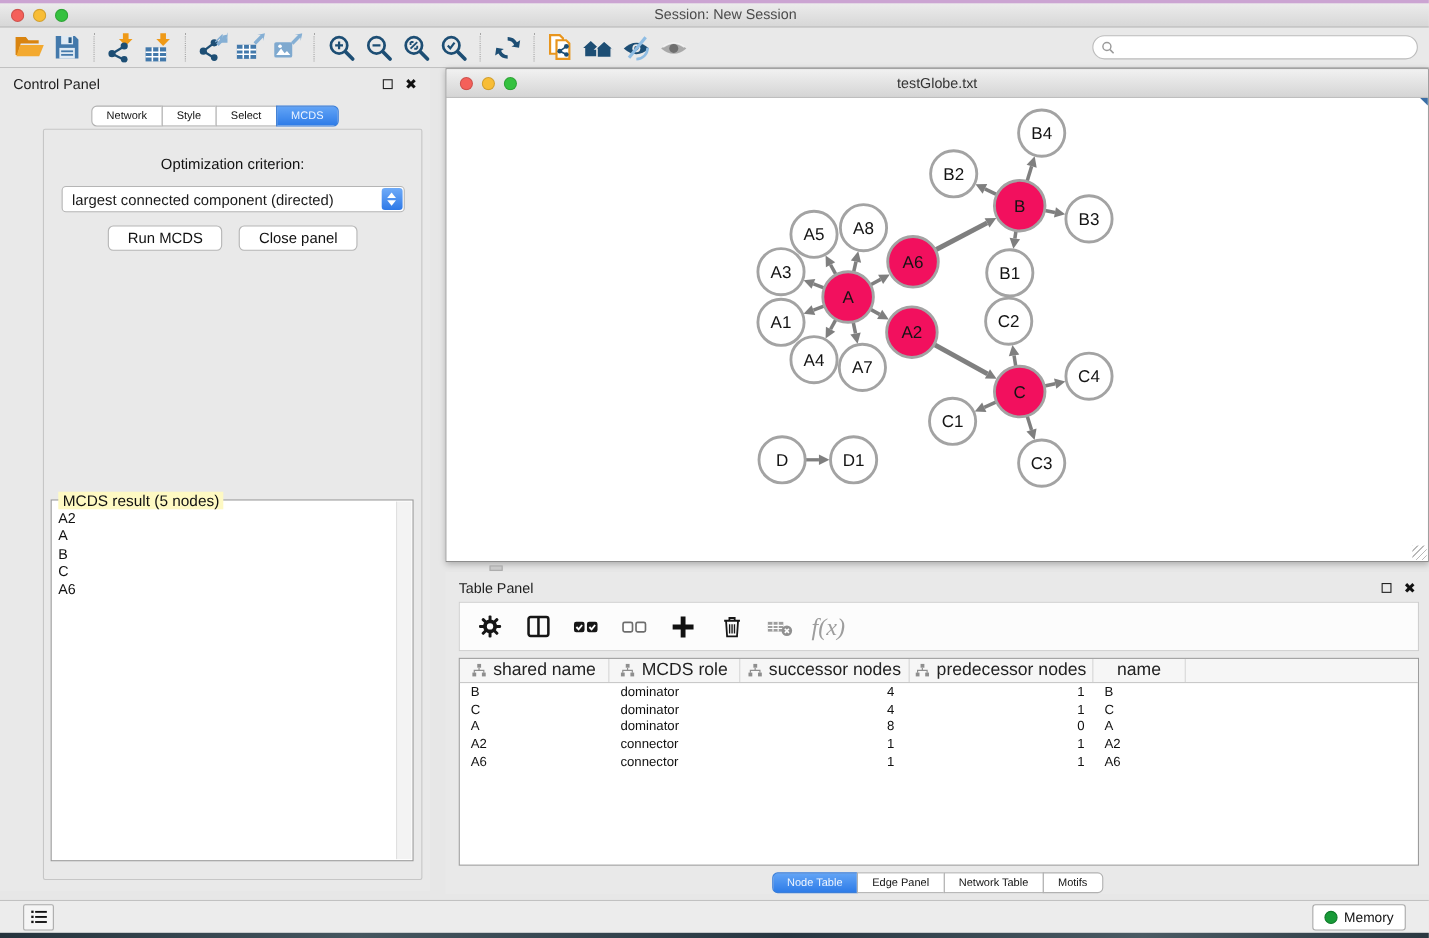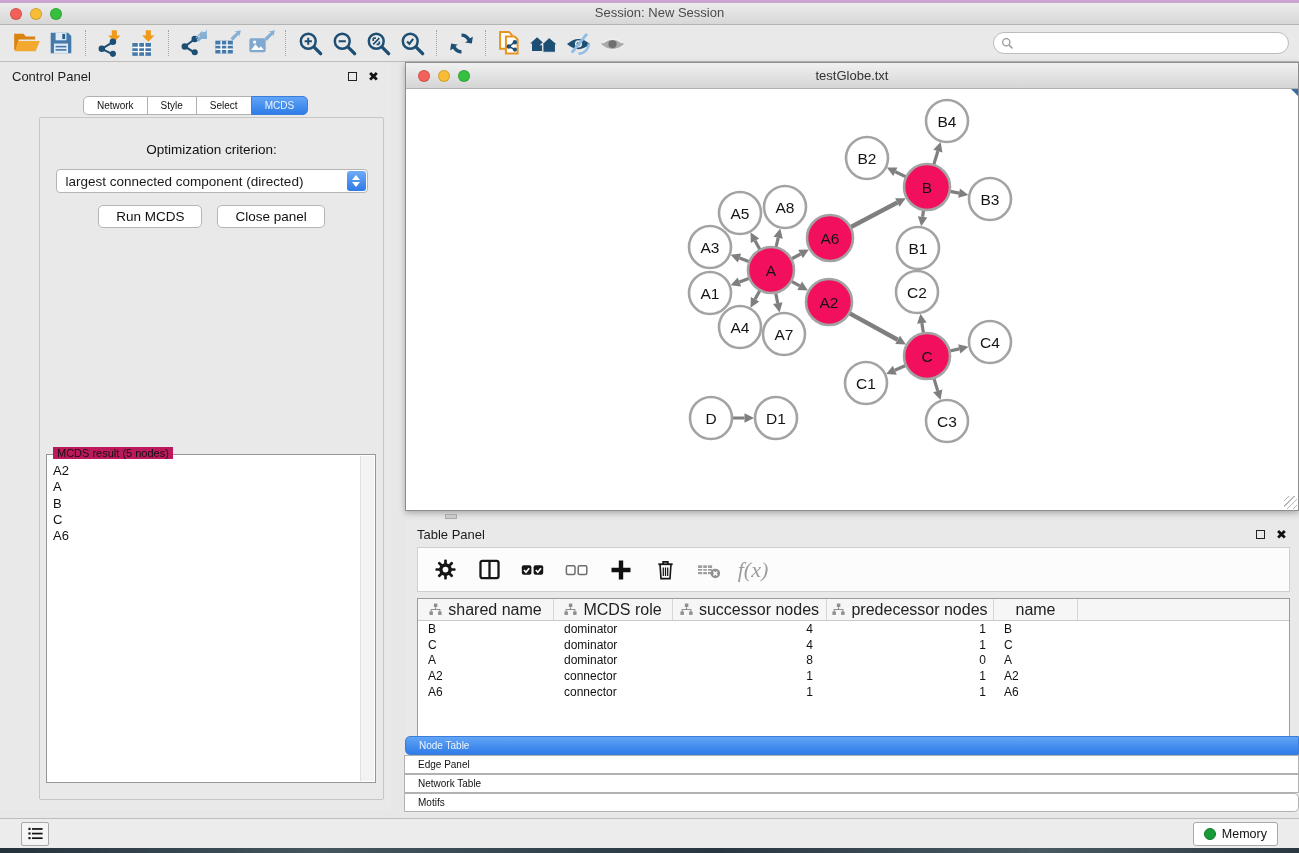--- a/index.html
+++ b/index.html
@@ -39,21 +39,21 @@
   .opt-label { text-align:center; margin-top:24px; font-size:13.5px; color:#111; }
   .criterion { margin:12px auto 0; width:312px; height:24px; background:#fff; border:1px solid #b5b5b5; border-radius:4px; position:relative; display:flex; align-items:center; font-size:13.5px; }
   .criterion .val { padding-left:9px; }
   .stepper { position:absolute; right:1px; top:1px; bottom:1px; width:19px; border-radius:3px; background:linear-gradient(#6fabf8,#2e79e7); display:flex; flex-direction:column; align-items:center; justify-content:center; gap:2px; }
   .tri-up { width:0; height:0; border-left:4px solid transparent; border-right:4px solid transparent; border-bottom:5px solid #fff; }
   .tri-down { width:0; height:0; border-left:4px solid transparent; border-right:4px solid transparent; border-top:5px solid #fff; }
   .cp-buttons { display:flex; justify-content:center; gap:15px; margin-top:12px; }
   .btn { background:#fff; border:1px solid #b5b5b5; border-radius:5px; padding:3px 17px; font-size:13.5px; color:#111; }
 
   .result-box { position:absolute; left:6px; right:7px; top:336px; bottom:16px; border:1px solid #979797; background:#fff; }
-  .result-legend { position:absolute; top:-8px; left:6px; background:#be185d; padding:0 4px; font-size:11px; color:#111; }
+  .result-legend { position:absolute; top:-8px; left:6px; background:#fef9c3; padding:0 4px; font-size:14px; color:#111; }
   .result-list { position:absolute; left:2px; top:8px; right:16px; bottom:2px; overflow:hidden; }
   .result-item { font-size:13px; line-height:16.3px; padding-left:4px; color:#111; }
   .result-scroll { position:absolute; right:1px; top:1px; bottom:1px; width:14px; background:#f3f3f3; border-left:1px solid #e0e0e0; }
 
   
   .network-window { position:absolute; left:405px; top:0; width:894px; height:449px; background:#fff; border:1px solid #8d8d8d; box-shadow:0 2px 6px rgba(0,0,0,.28); }
   .nw-titlebar { height:26px; background:linear-gradient(#f1f1f1,#d5d5d5); border-bottom:1px solid #b0b0b0; position:relative; }
   .nw-titlebar .lights { top:7px; left:12px; }
   .nw-title { text-align:center; line-height:25px; font-size:13px; color:#333; }
   .nw-canvas { position:relative; width:100%; height:421px; background:#fff; }
@@ -68,21 +68,21 @@
   .tp-btn { width:30px; height:30px; display:flex; align-items:center; justify-content:center; }
   .fx { font-family:"Liberation Serif","DejaVu Serif",serif; font-style:italic; font-size:22px; color:#9d9d9d; }
   .tp-table { position:absolute; left:12px; right:9px; top:78px; height:189px; background:#fff; border:1px solid #9c9c9c; overflow:hidden; }
   .thead { display:flex; height:22px; background:#f6f6f6; border-bottom:1px solid #c9c9c9; }
   .th { display:flex; align-items:center; justify-content:center; gap:6px; font-size:16px; color:#222; border-right:1px solid #d6d6d6; }
   .tr { display:flex; height:15.8px; align-items:center; }
   .td { font-size:12px; color:#111; white-space:nowrap; overflow:hidden; }
   .c0{width:136px} .c1{width:119px} .c2{width:154px} .c3{width:167px} .c4{width:84px}
   .td.c0,.td.c1{ padding-left:10px; } .td.c4{ padding-left:10px; }
   .td.c2{ text-align:right; padding-right:14px; } .td.c3{ text-align:right; padding-right:8px; }
-  .tp-tabs { position:absolute; bottom:1px; left:0; right:0; display:flex; justify-content:center;flex-direction:column; }
+  .tp-tabs { position:absolute; bottom:1px; left:0; right:0; display:flex; justify-content:center; }
 
   
   .status-bar { height:30px; background:#ececec; border-top:1px solid #bdbdbd; display:flex; align-items:center; padding:0 21px; }
   .list-btn { width:28px; height:24px; background:#f5f5f5; border:1px solid #a9a9a9; border-radius:2px; display:flex; align-items:center; justify-content:center; }
   .memory-btn { margin-left:auto; height:24px; background:#fff; border:1px solid #a9a9a9; border-radius:3px; display:flex; align-items:center; gap:6px; padding:0 10px; font-size:12.5px; color:#111; }
   .mem-dot { width:12px; height:12px; border-radius:50%; background:#189a38; border:1px solid #0f7a2a; }
   .desktop-strip { height:5px; background:linear-gradient(90deg,#24323c,#45565f 25%,#273641 55%,#4a5a63 80%,#2a3841); }
 </style>
 </head>
 <body>

